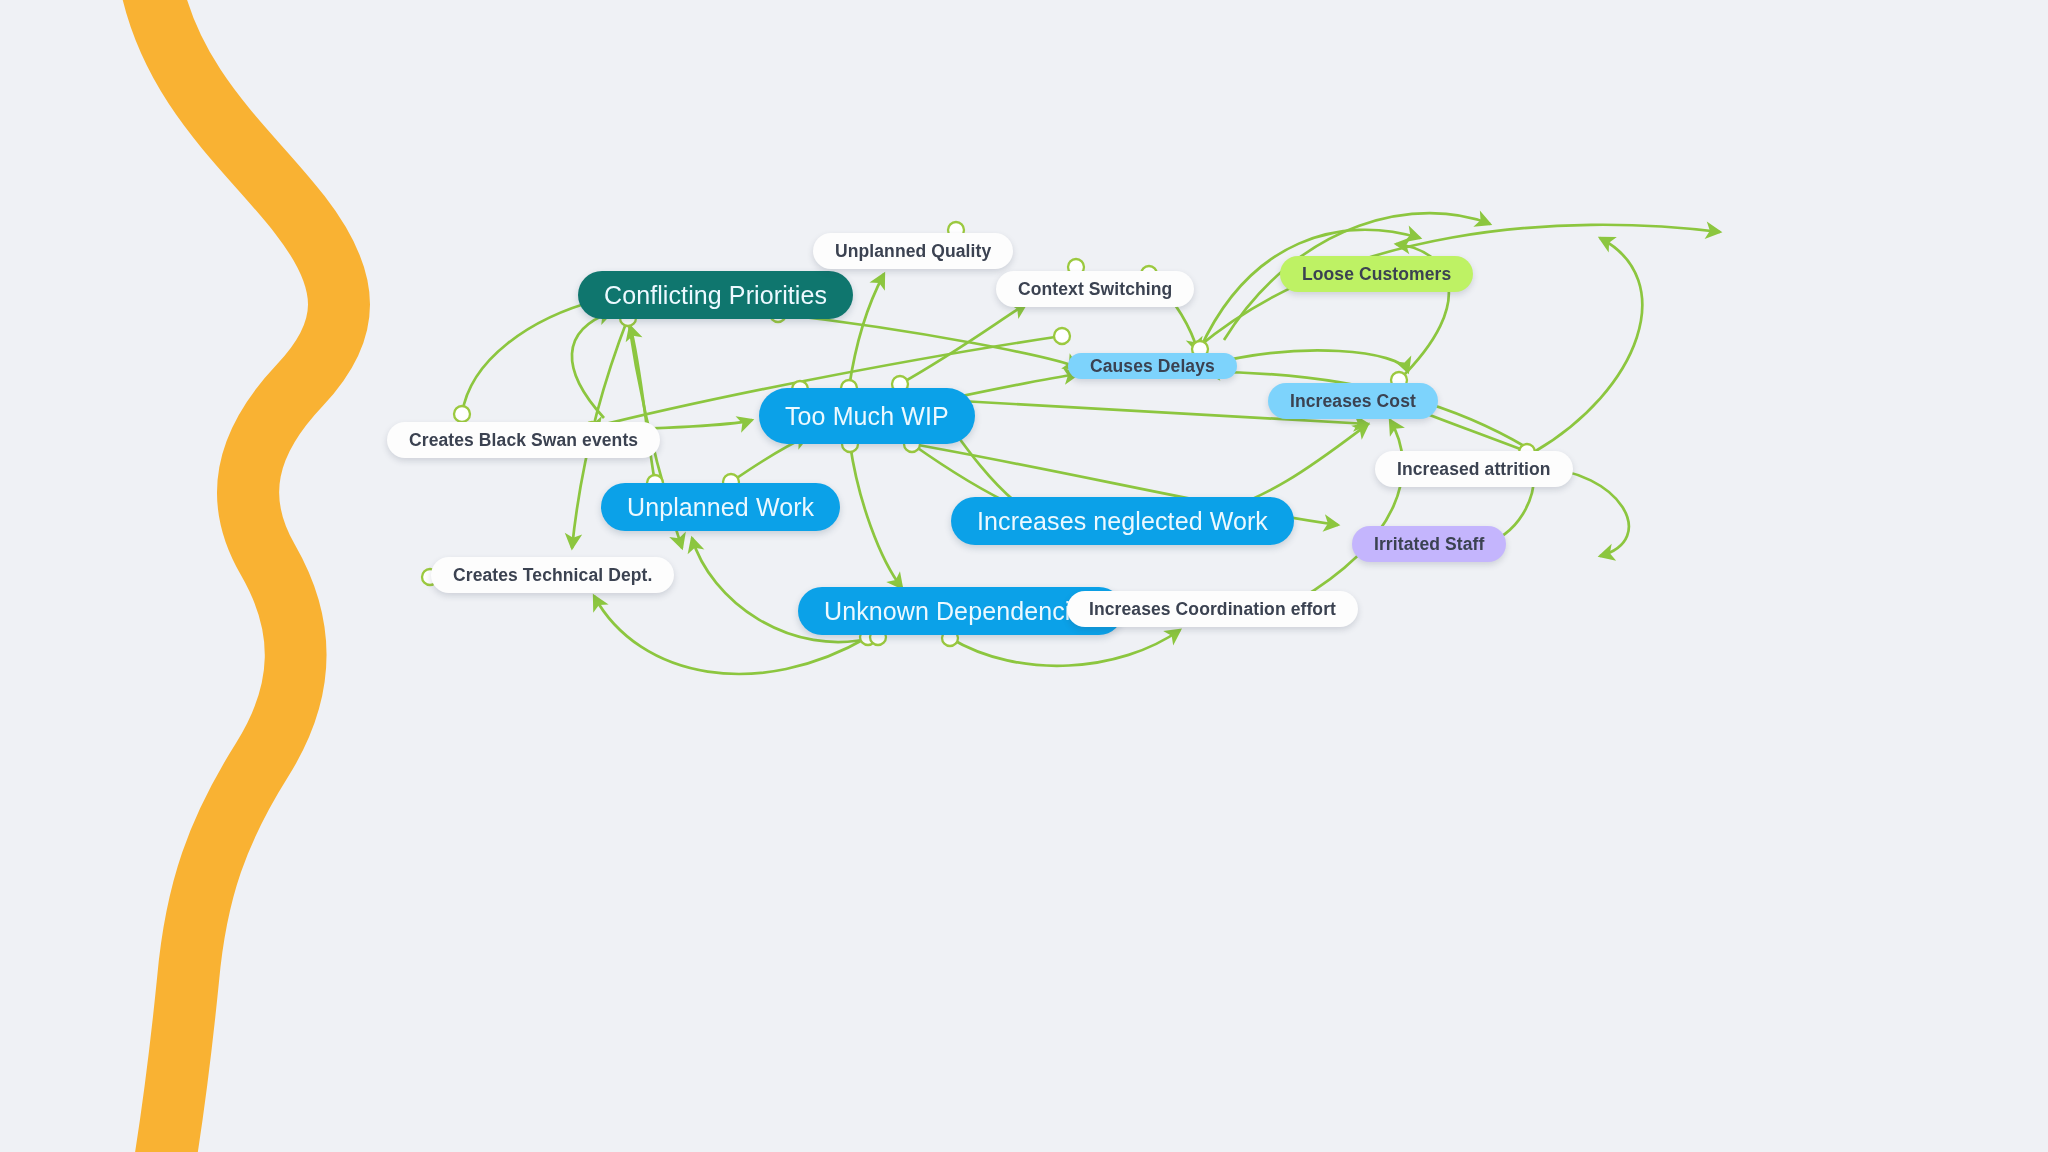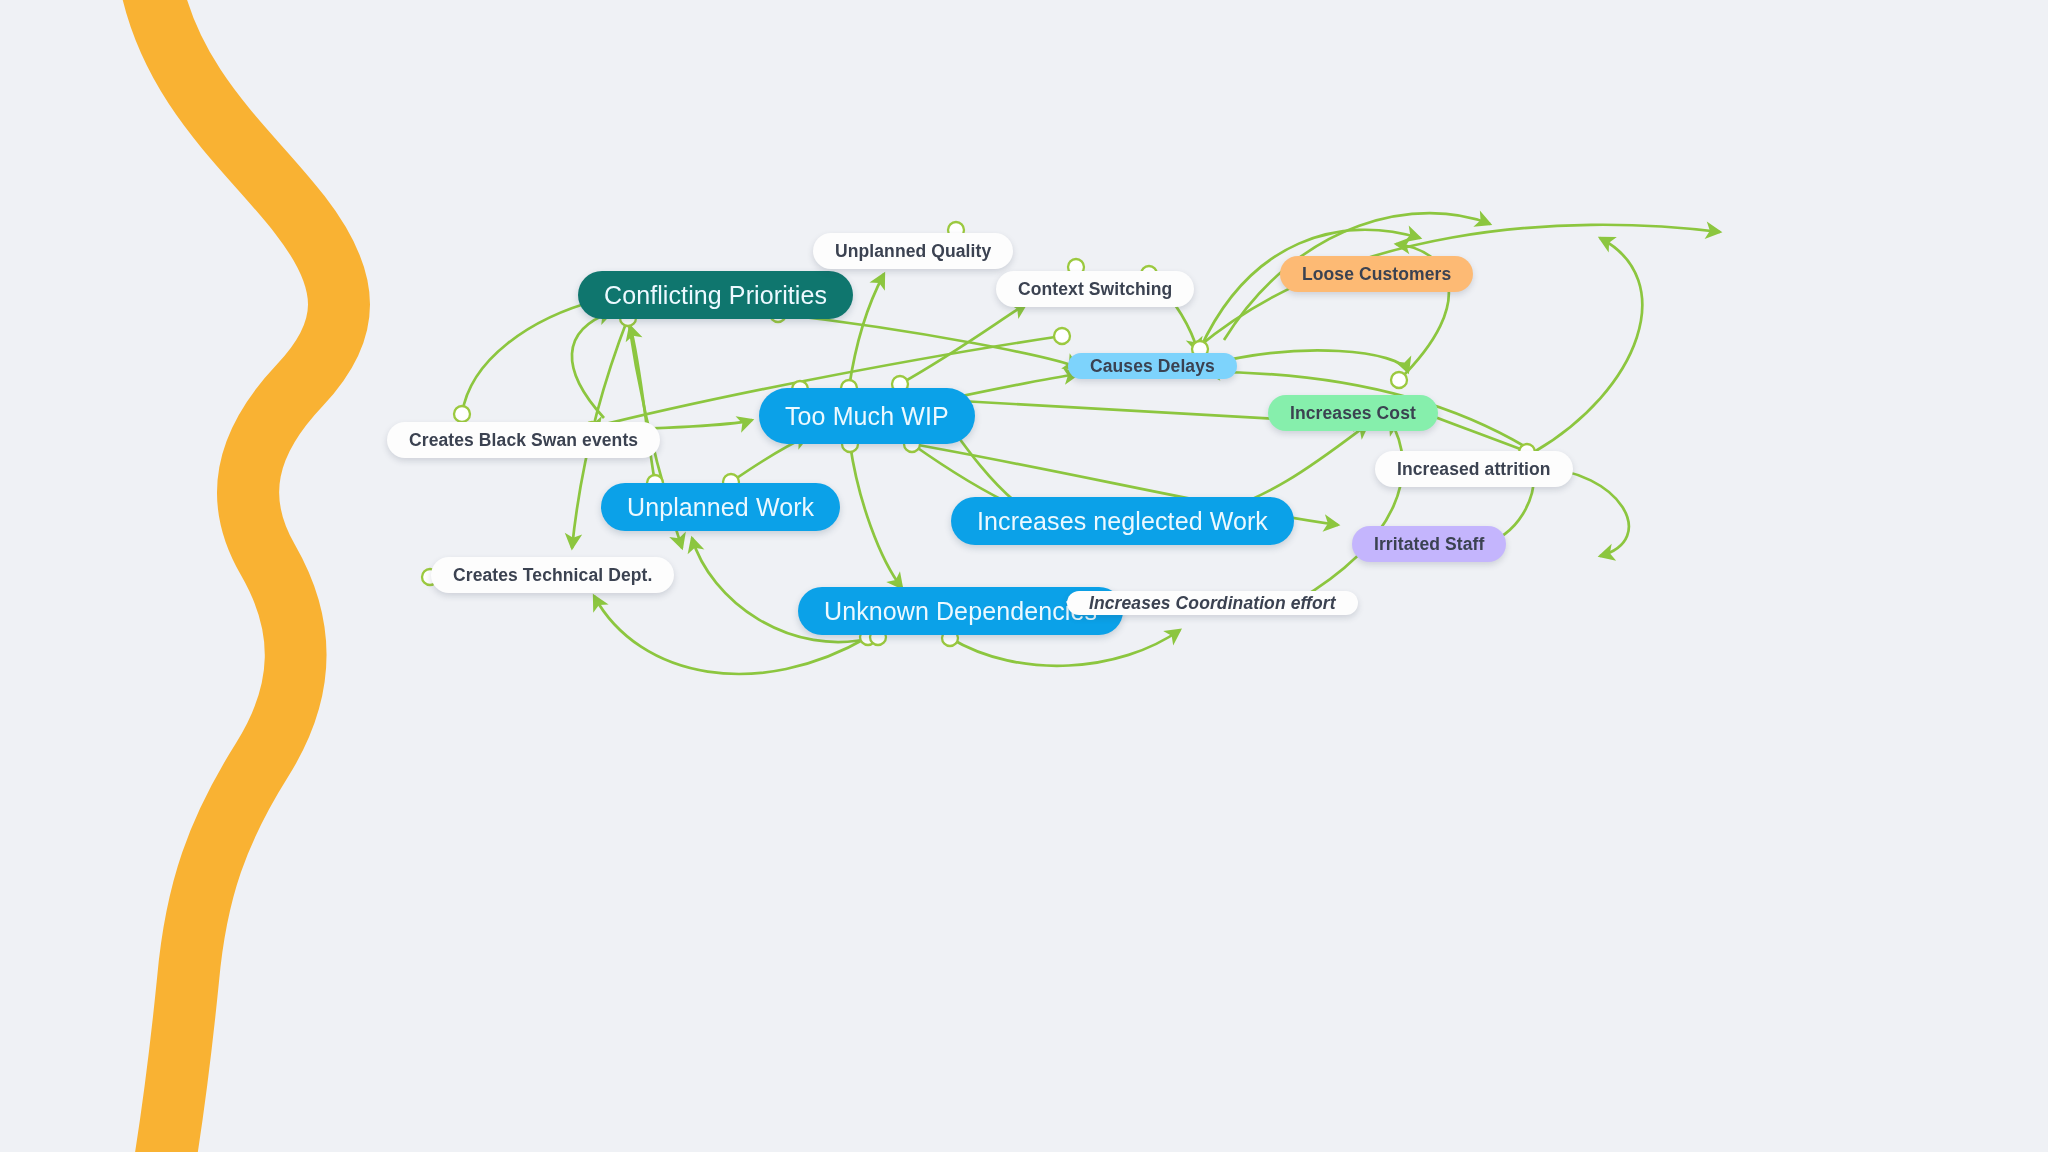--- a/index.html
+++ b/index.html
@@ -181,39 +181,39 @@
       </div>
       <div class="node primary" style="left: 951px; top: 497px; height: 48px; min-width: 242px; background: rgb(11, 161, 232); color: rgb(236, 249, 255);">
         <span class="nlabel">Increases neglected Work</span>
       </div>
       <div class="node secondary" style="left: 813px; top: 233px; height: 36px; min-width: 152px; background: rgb(253, 253, 253); color: rgb(59, 66, 81);">
         <span class="nlabel">Unplanned Quality</span>
       </div>
       <div class="node secondary" style="left: 996px; top: 271px; height: 36px; min-width: 150px; background: rgb(253, 253, 253); color: rgb(59, 66, 81);">
         <span class="nlabel">Context Switching</span>
       </div>
-      <div class="node secondary" style="left: 1280px; top: 256px; height: 36px; min-width: 148px; background: #fdba74; color: rgb(59, 66, 81);">
+      <div class="node secondary" style="left: 1280px; top: 256px; height: 36px; min-width: 148px; background: #bef264; color: rgb(59, 66, 81);">
         <span class="nlabel">Loose Customers</span>
       </div>
       <div class="node secondary" style="left: 1068px; top: 353px; height: 26px; min-width: 130px; background: #7dd3fc; color: rgb(59, 66, 81);">
         <span class="nlabel">Causes Delays</span>
       </div>
-      <div class="node secondary" style="left: 1268px; top: 395px; height: 36px; min-width: 132px; background: #86efac; color: rgb(59, 66, 81);">
+      <div class="node secondary" style="left: 1268px; top: 383px; height: 36px; min-width: 132px; background: #7dd3fc; color: rgb(59, 66, 81);">
         <span class="nlabel">Increases Cost</span>
       </div>
       <div class="node secondary" style="left: 1375px; top: 451px; height: 36px; min-width: 148px; background: rgb(253, 253, 253); color: rgb(59, 66, 81);">
         <span class="nlabel">Increased attrition</span>
       </div>
       <div class="node secondary" style="left: 1352px; top: 526px; height: 36px; min-width: 124px; background: #c4b5fd; color: rgb(59, 66, 81);">
         <span class="nlabel">Irritated Staff</span>
       </div>
       <div class="node secondary" style="left: 387px; top: 422px; height: 36px; min-width: 200px; background: rgb(253, 253, 253); color: rgb(59, 66, 81);">
         <span class="nlabel">Creates Black Swan events</span>
       </div>
       <div class="node secondary" style="left: 431px; top: 557px; height: 36px; min-width: 178px; background: rgb(253, 253, 253); color: rgb(59, 66, 81);">
         <span class="nlabel">Creates Technical Dept.</span>
       </div>
-      <div class="node secondary" style="left: 1067px; top: 591px; height: 24px; min-width: 220px; background: rgb(253, 253, 253); color: rgb(59, 66, 81); font-style: italic;">
+      <div class="node secondary" style="left: 1067px; top: 591px; height: 36px; min-width: 220px; background: rgb(253, 253, 253); color: rgb(59, 66, 81);">
         <span class="nlabel">Increases Coordination effort</span>
       </div>
     </div>
 
 </div>
 
 </body></html>

